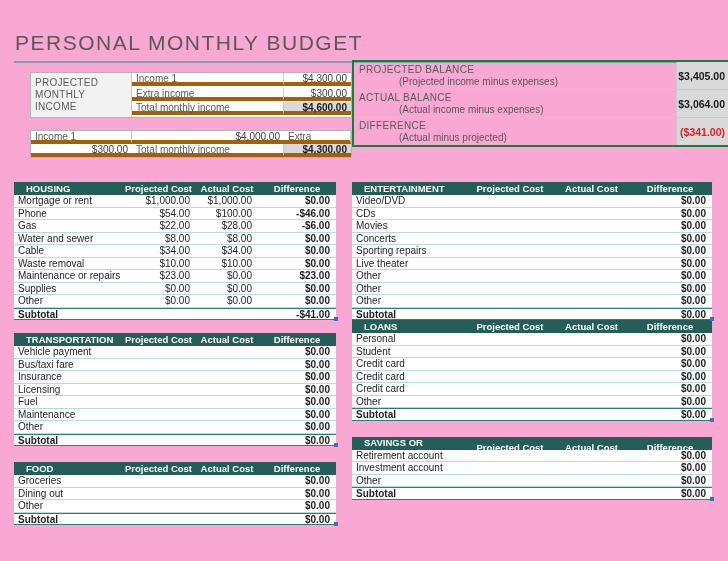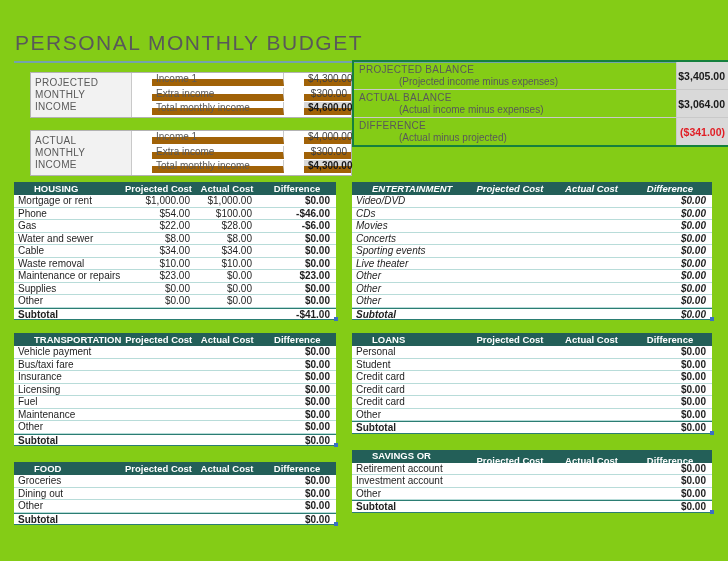--- a/index.html
+++ b/index.html
@@ -1,18 +1,18 @@
 <!DOCTYPE html>
 <html style="--header-bg: #235f58; --row-divider: #b8dcd9; --subtotal-border: #2b7d73; --accent-underline: #74a3ab; --total-fill: #d9d9d9; --label-fill: #f2f2f2; --negative-red: #e01e25;"><head>
 <meta charset="utf-8">
 <style>
   * { margin:0; padding:0; box-sizing:border-box; }
   html,body { background:#ffffff; }
   .page {
-    position:relative; width:728px; height:561px; background:#84cc16;
+    position:relative; width:728px; height:561px; background:#f9a8d4;
     font-family:"Liberation Sans", sans-serif; color:#262626; overflow:hidden;
   }
   .title {
     position:absolute; left:15px; top:31px;
     font-size:21px; font-weight:400; letter-spacing:1.5px; color:#595959;
     white-space:nowrap;
   }
   .rule {
     position:absolute; left:14px; top:61px; width:698px; height:2px;
     background:var(--accent-underline,#74a3ab);
@@ -24,21 +24,21 @@
     display:grid; grid-template-columns:101px 1fr 67px;
     border:1px solid #b3b3b3; margin-bottom:12px; background:#fff;
   }
   .inc-label {
     grid-row:1 / span 3; background:var(--label-fill,#f2f2f2);
     border-right:1px solid #c9c9c9; color:#595959; font-size:10px;
     padding:4px 4px; line-height:12px; letter-spacing:.3px;
   }
   .inc-name, .inc-val {
     height:13px; line-height:12px; font-size:10px; color:#595959;
-    border-bottom:7px solid #a16207; padding:0 4px;margin-left:20px;
+    border-bottom:4px solid #a16207; padding:0 4px;
   }
   .inc-name { border-right:1px solid #c9c9c9; }
   .inc-val { text-align:right; color:#404040; }
   .inc-total-val { background:var(--total-fill,#d9d9d9); font-weight:bold; color:#1a1a1a; }
 
   
   .balance { position:absolute; left:352px; top:60px; width:396px; border:2px solid #15803d; }
   .bal-row { display:grid; grid-template-columns:1fr 69px; border-bottom:1px solid #c9c9c9; }
   .bal-row:last-child { border-bottom:none; }
   .bal-desc { padding:1px 5px; border-right:1px solid #c9c9c9; }
@@ -54,21 +54,21 @@
   .col { position:absolute; top:182px; }
   .col-left  { left:14px;  width:322px; }
   .col-right { left:352px; width:360px; }
   .sec { width:100%; }
   .sec-head {
     display:grid; height:13px; align-items:center;
     background:var(--header-bg,#235f58); color:#fff; font-size:9.5px; font-weight:bold;
   }
   .col-left  .grid4 { grid-template-columns:1fr 75px 62px 78px; }
   .col-right .grid4 { grid-template-columns:1fr 90px 73px 84px; }
-  .sec-head .h-name { padding-left:20px; }
+  .sec-head .h-name { padding-left:12px; }
   .sec-head .h-col { text-align:center; }
   .sec-row {
     display:grid; height:12.5px; align-items:center;
     border-bottom:1px solid var(--row-divider,#b8dcd9); font-size:10px; color:#1f1f1f;
     background:#fff;
   }
   .c-name { padding-left:4px; white-space:nowrap; overflow:hidden; }
   .c-num { text-align:right; padding-right:6px; white-space:nowrap; }
   .c-diff { font-weight:bold; }
   .sec-sub {
@@ -92,21 +92,20 @@
       <div class="inc-table">
         <div class="inc-label">PROJECTED MONTHLY INCOME</div>
         <div class="inc-name">Income 1</div>
         <div class="inc-val">$4,300.00</div>
         <div class="inc-name">Extra income</div>
         <div class="inc-val">$300.00</div>
         <div class="inc-name inc-row-last">Total monthly income</div>
         <div class="inc-val inc-total-val inc-row-last">$4,600.00</div>
       </div>
       <div class="inc-table">
-        <div class="inc-label">ACTUAL MONTHLY INCOME</div>
         <div class="inc-name">Income 1</div>
         <div class="inc-val">$4,000.00</div>
         <div class="inc-name">Extra income</div>
         <div class="inc-val">$300.00</div>
         <div class="inc-name inc-row-last">Total monthly income</div>
         <div class="inc-val inc-total-val inc-row-last">$4,300.00</div>
       </div>
     </div>
 
   <div class="balance" id="balance">
@@ -288,21 +287,21 @@
         <div class="sec-row grid4 sec-sub">
           <div class="c-name">Subtotal</div>
           <div class="c-num"></div>
           <div class="c-num"></div>
           <div class="c-num c-diff">$0.00</div>
           <span class="handle"></span>
         </div>
       </div>
     </div>
   <div class="col col-right" id="col-right">
-      <div class="sec" style="margin-bottom: 13px; font-style: italic;">
+      <div class="sec" style="">
         <div class="sec-head grid4">
           <div class="h-name">ENTERTAINMENT</div>
           <div class="h-col">Projected Cost</div>
           <div class="h-col">Actual Cost</div>
           <div class="h-col">Difference</div>
         </div>
         <div class="sec-row grid4">
           <div class="c-name">Video/DVD</div>
           <div class="c-num"></div>
           <div class="c-num"></div>
@@ -320,21 +319,21 @@
           <div class="c-num"></div>
           <div class="c-num c-diff">$0.00</div>
         </div>
         <div class="sec-row grid4">
           <div class="c-name">Concerts</div>
           <div class="c-num"></div>
           <div class="c-num"></div>
           <div class="c-num c-diff">$0.00</div>
         </div>
         <div class="sec-row grid4">
-          <div class="c-name">Sporting events</div>
+          <div class="c-name">Sporting repairs</div>
           <div class="c-num"></div>
           <div class="c-num"></div>
           <div class="c-num c-diff">$0.00</div>
         </div>
         <div class="sec-row grid4">
           <div class="c-name">Live theater</div>
           <div class="c-num"></div>
           <div class="c-num"></div>
           <div class="c-num c-diff">$0.00</div>
         </div>

